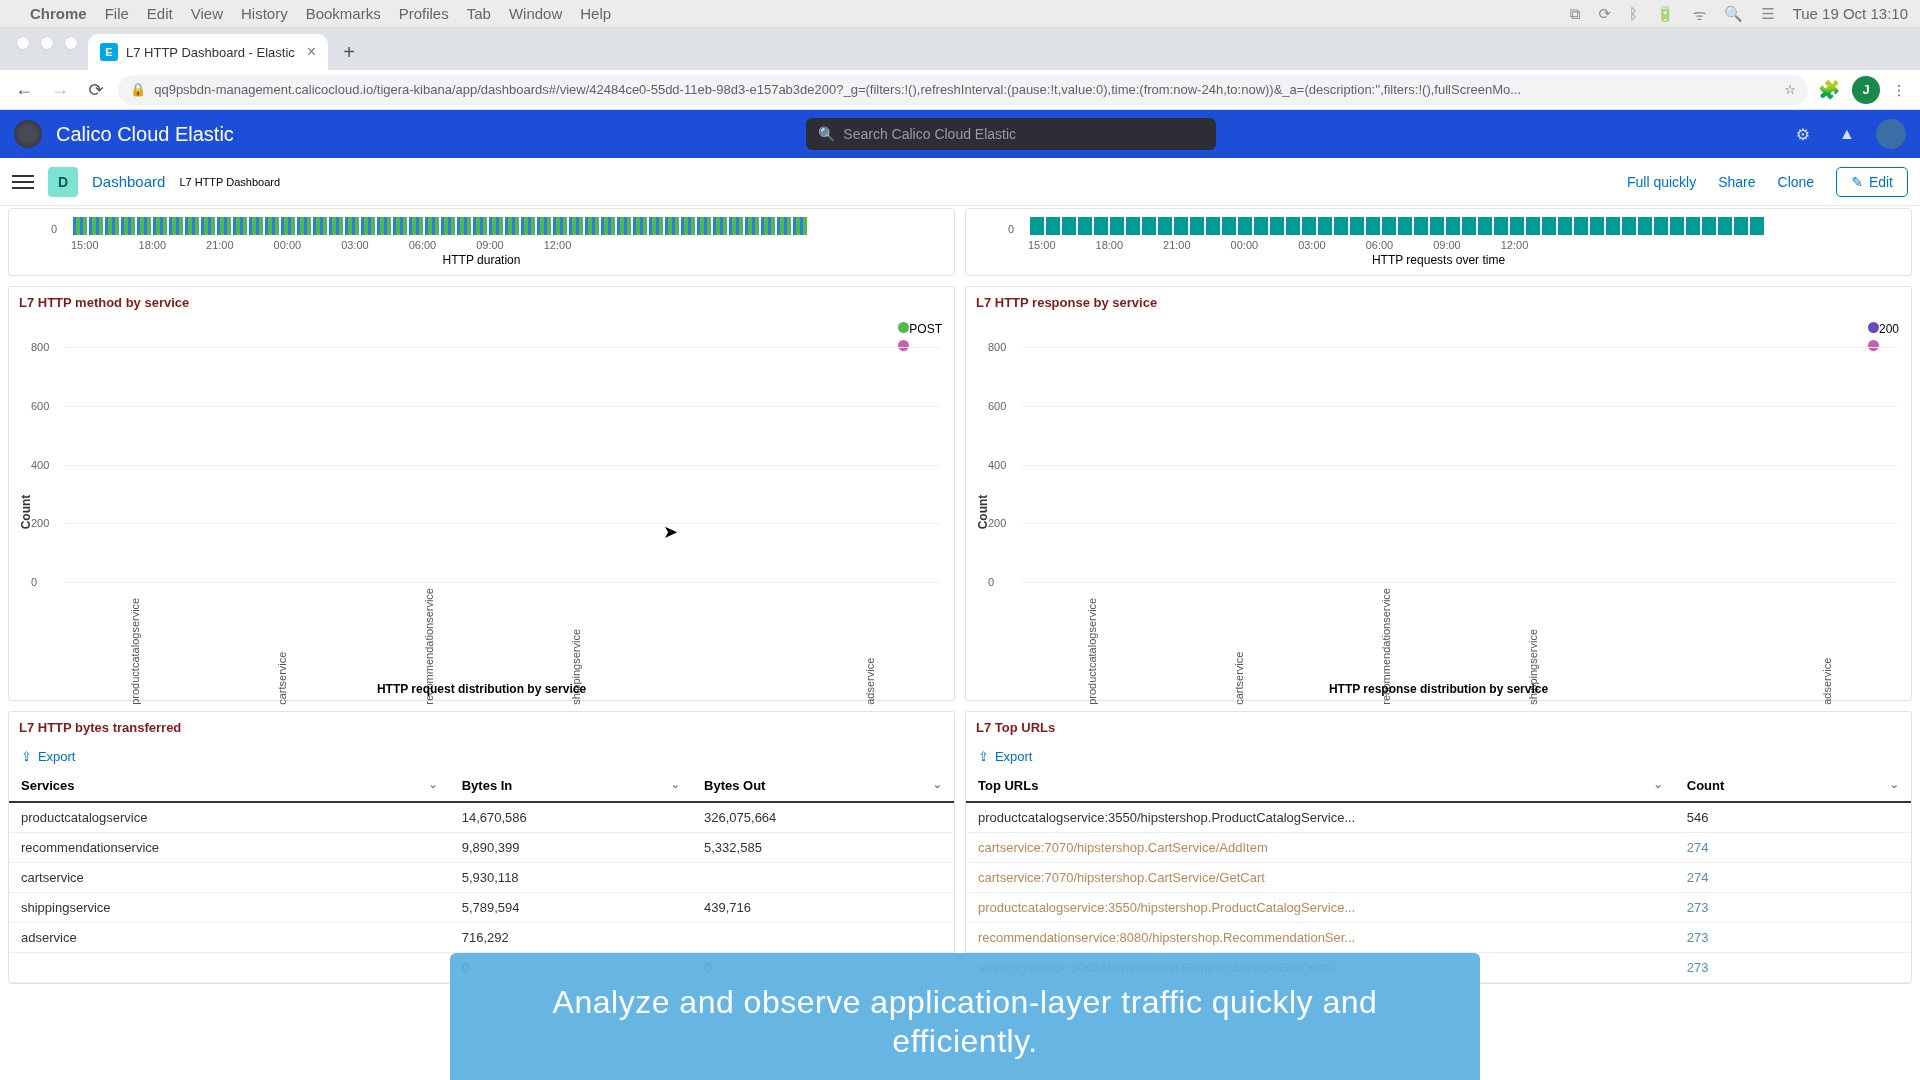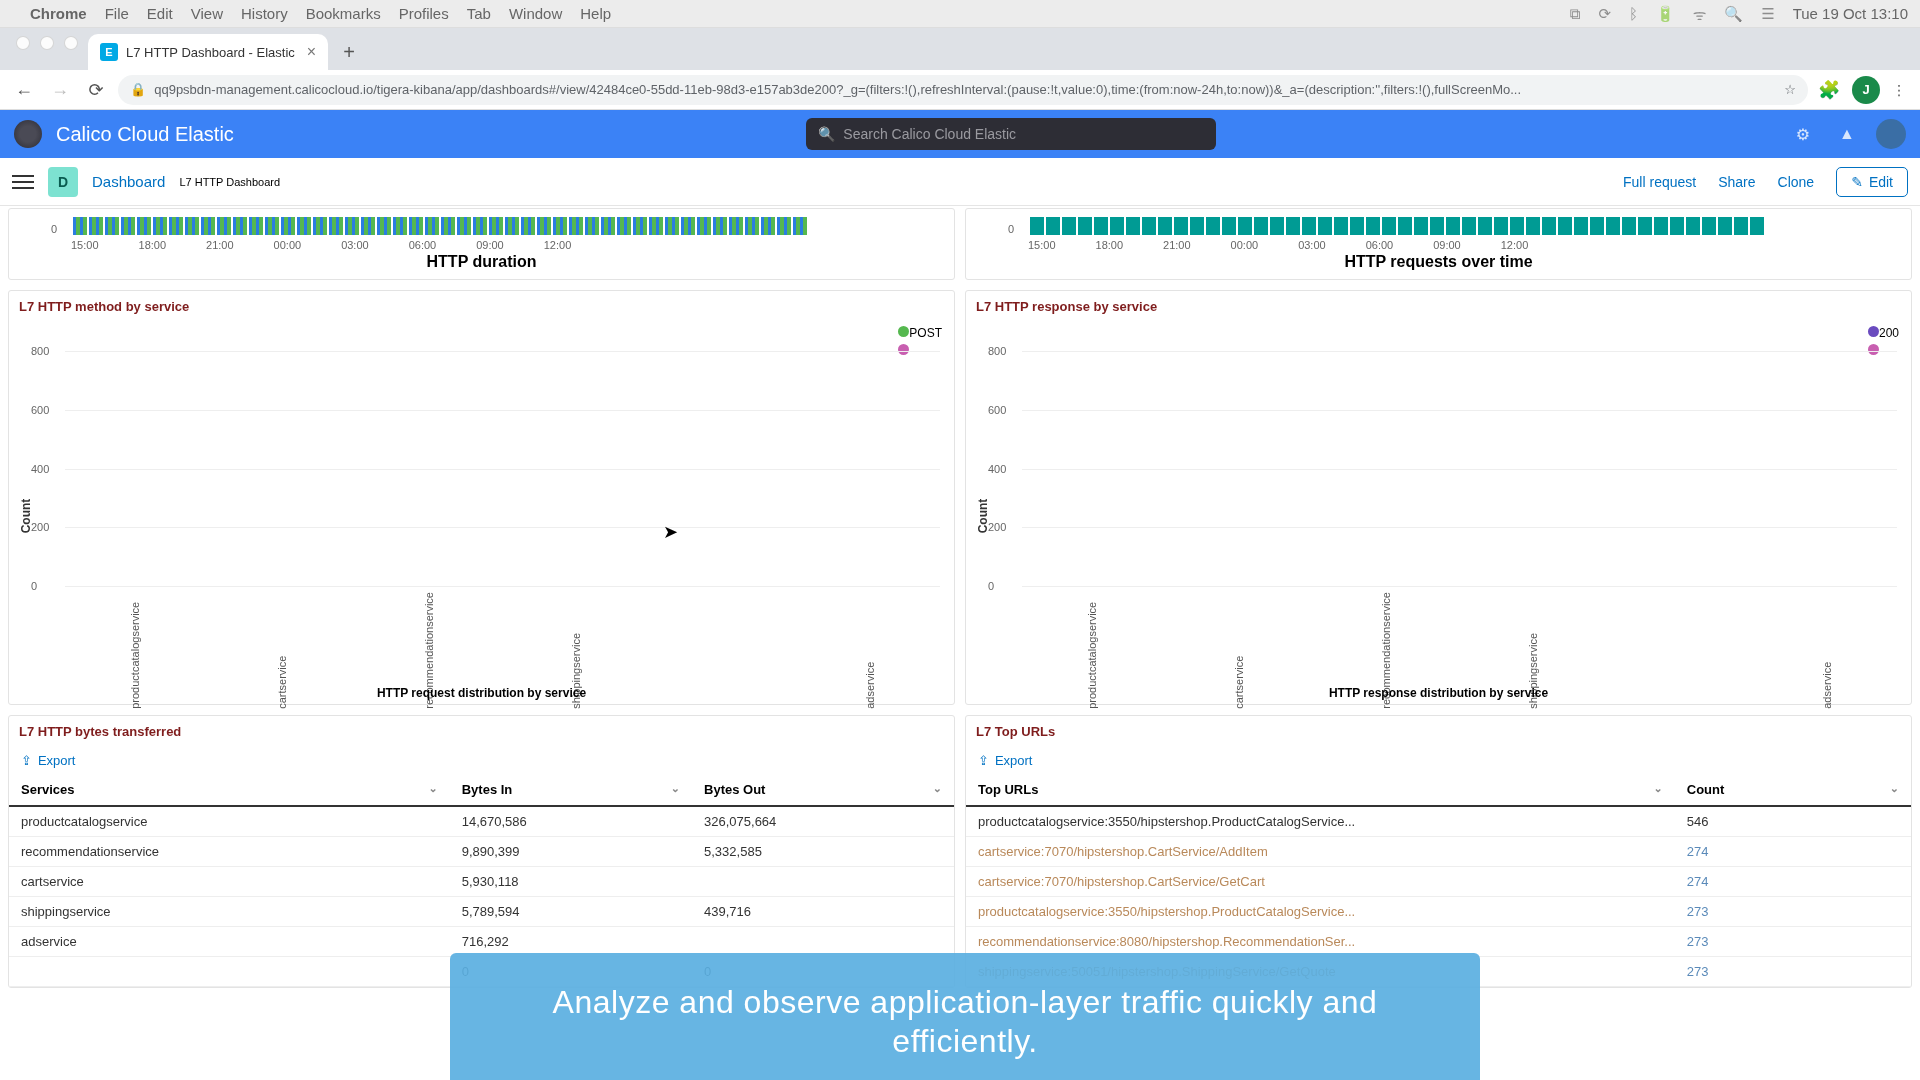--- a/index.html
+++ b/index.html
@@ -23,21 +23,21 @@
 
 .chrome-addr { height: 40px; background: #fff; border-bottom: 1px solid #ddd; display:flex; align-items:center; padding: 0 10px; gap: 8px;}
 .navbtn { width:28px; height:28px; display:flex; align-items:center; justify-content:center; color:#555; font-size:18px; border-radius:50%; }
 .addr { flex:1; background:#f1f3f4; border-radius:20px; height:30px; display:flex; align-items:center; padding:0 12px; font-size:13px; color:#5f6368; gap:8px; overflow:hidden; white-space:nowrap;}
 .addr .lock { color:#5f6368; }
 .addr .star { margin-left:auto; }
 .avatar { width:28px; height:28px; border-radius:50%; background:#1a8a4a; color:#fff; display:flex; align-items:center; justify-content:center; font-size:13px; font-weight:600;}
 .dots { padding:0 4px; color:#555; }
 
 
-.app-header { height: 48px; background: #3b82f6; color:#fff; display:flex; align-items:center; padding:0 14px; gap:14px; }
+.app-header { height: 48px; background: #1d4ed8; color:#fff; display:flex; align-items:center; padding:0 14px; gap:14px; }
 .app-header .logo { width:28px; height:28px; border-radius:50%; background: radial-gradient(circle,#4a4a55 40%, #2a2a33); }
 .app-header .title { font-size: 20px; font-weight:500; }
 .app-search { margin-left:auto; margin-right:auto; width: 410px; height:32px; background:#2d2d35; border-radius:6px; display:flex; align-items:center; padding:0 12px; color:#9a9aa0; gap:8px; font-size:14px;}
 .app-header .hicon { width:30px; text-align:center; font-size:16px; opacity:.8;}
 .app-header .user { width:30px; height:30px; border-radius:50%; background:#3a6ea5; display:flex; align-items:center; justify-content:center; font-size:13px;}
 
 
 .sub-header { height: 48px; background:#fff; border-bottom:1px solid #e5e5e5; display:flex; align-items:center; padding:0 12px; gap:14px; }
 .hamburger { width:22px; display:flex; flex-direction:column; gap:4px;}
 .hamburger span{ height:2px; background:#333;}
@@ -53,21 +53,21 @@
 .panel-title { font-size:13px; font-weight:700; padding:8px 10px; color:#7f1d1d;}
 
 
 .mini-row{ border:1px solid #e3e3e3; border-radius:3px; padding:4px 8px 8px; position:relative;}
 .mini-bars{ display:flex; align-items:flex-end; height:22px; gap:2px; padding-left:56px;}
 .mini-bars .b{ width:14px; height:18px; }
 .mini-bars.green .b{ background:repeating-linear-gradient(90deg,#2a7de1 0 3px,#55b84f 3px 7px);}
 .mini-bars.teal .b{ background:#009b94;}
 .mini-zero{ position:absolute; left:42px; top:14px; font-size:11px; color:#666;}
 .mini-xaxis{ display:flex; gap:40px; padding:4px 0 0 54px; font-size:11px; color:#666;}
-.mini-label{ text-align:center; font-size:16px; font-weight:700; padding-top:2px;}
+.mini-label{ text-align:center; font-size:12px; font-weight:400; padding-top:2px;}
 
 
 .chart-wrap{ position:relative; height:382px;}
 .legend{ position:absolute; right:12px; top:4px; font-size:12px; display:flex; flex-direction:column; gap:4px;}
 .legend .row{ display:flex; align-items:flex-start; }
 .legend .dot{ width:11px; height:11px; border-radius:50%;}
 .yaxis{ position:absolute; left:6px; top:6px; bottom:0; width:22px; display:flex; align-items:center; justify-content:center;}
 .yaxis span{ transform:rotate(-90deg); font-size:12px; font-weight:600; color:#333;}
 .plot{ position:absolute; left:56px; right:14px; top:30px; height:235px; }
 .grid{ position:absolute; inset:0;}
@@ -167,21 +167,21 @@
 <div class="sub-header">
   <div class="hamburger">
       <span></span>
       <span></span>
       <span></span>
     </div>
   <div class="d-badge">D</div>
   <span class="crumb">Dashboard</span>
   <span class="crumb-active">L7 HTTP Dashboard</span>
   <div class="sub-actions">
-    <span>Full request</span>
+    <span>Full quickly</span>
     <span>Share</span>
     <span>Clone</span>
     <span class="edit-btn">
       <span>✎</span>
       <span>Edit</span>
     </span>
   </div>
 </div>
 
 <div class="dash" style="margin-top:2px;">

